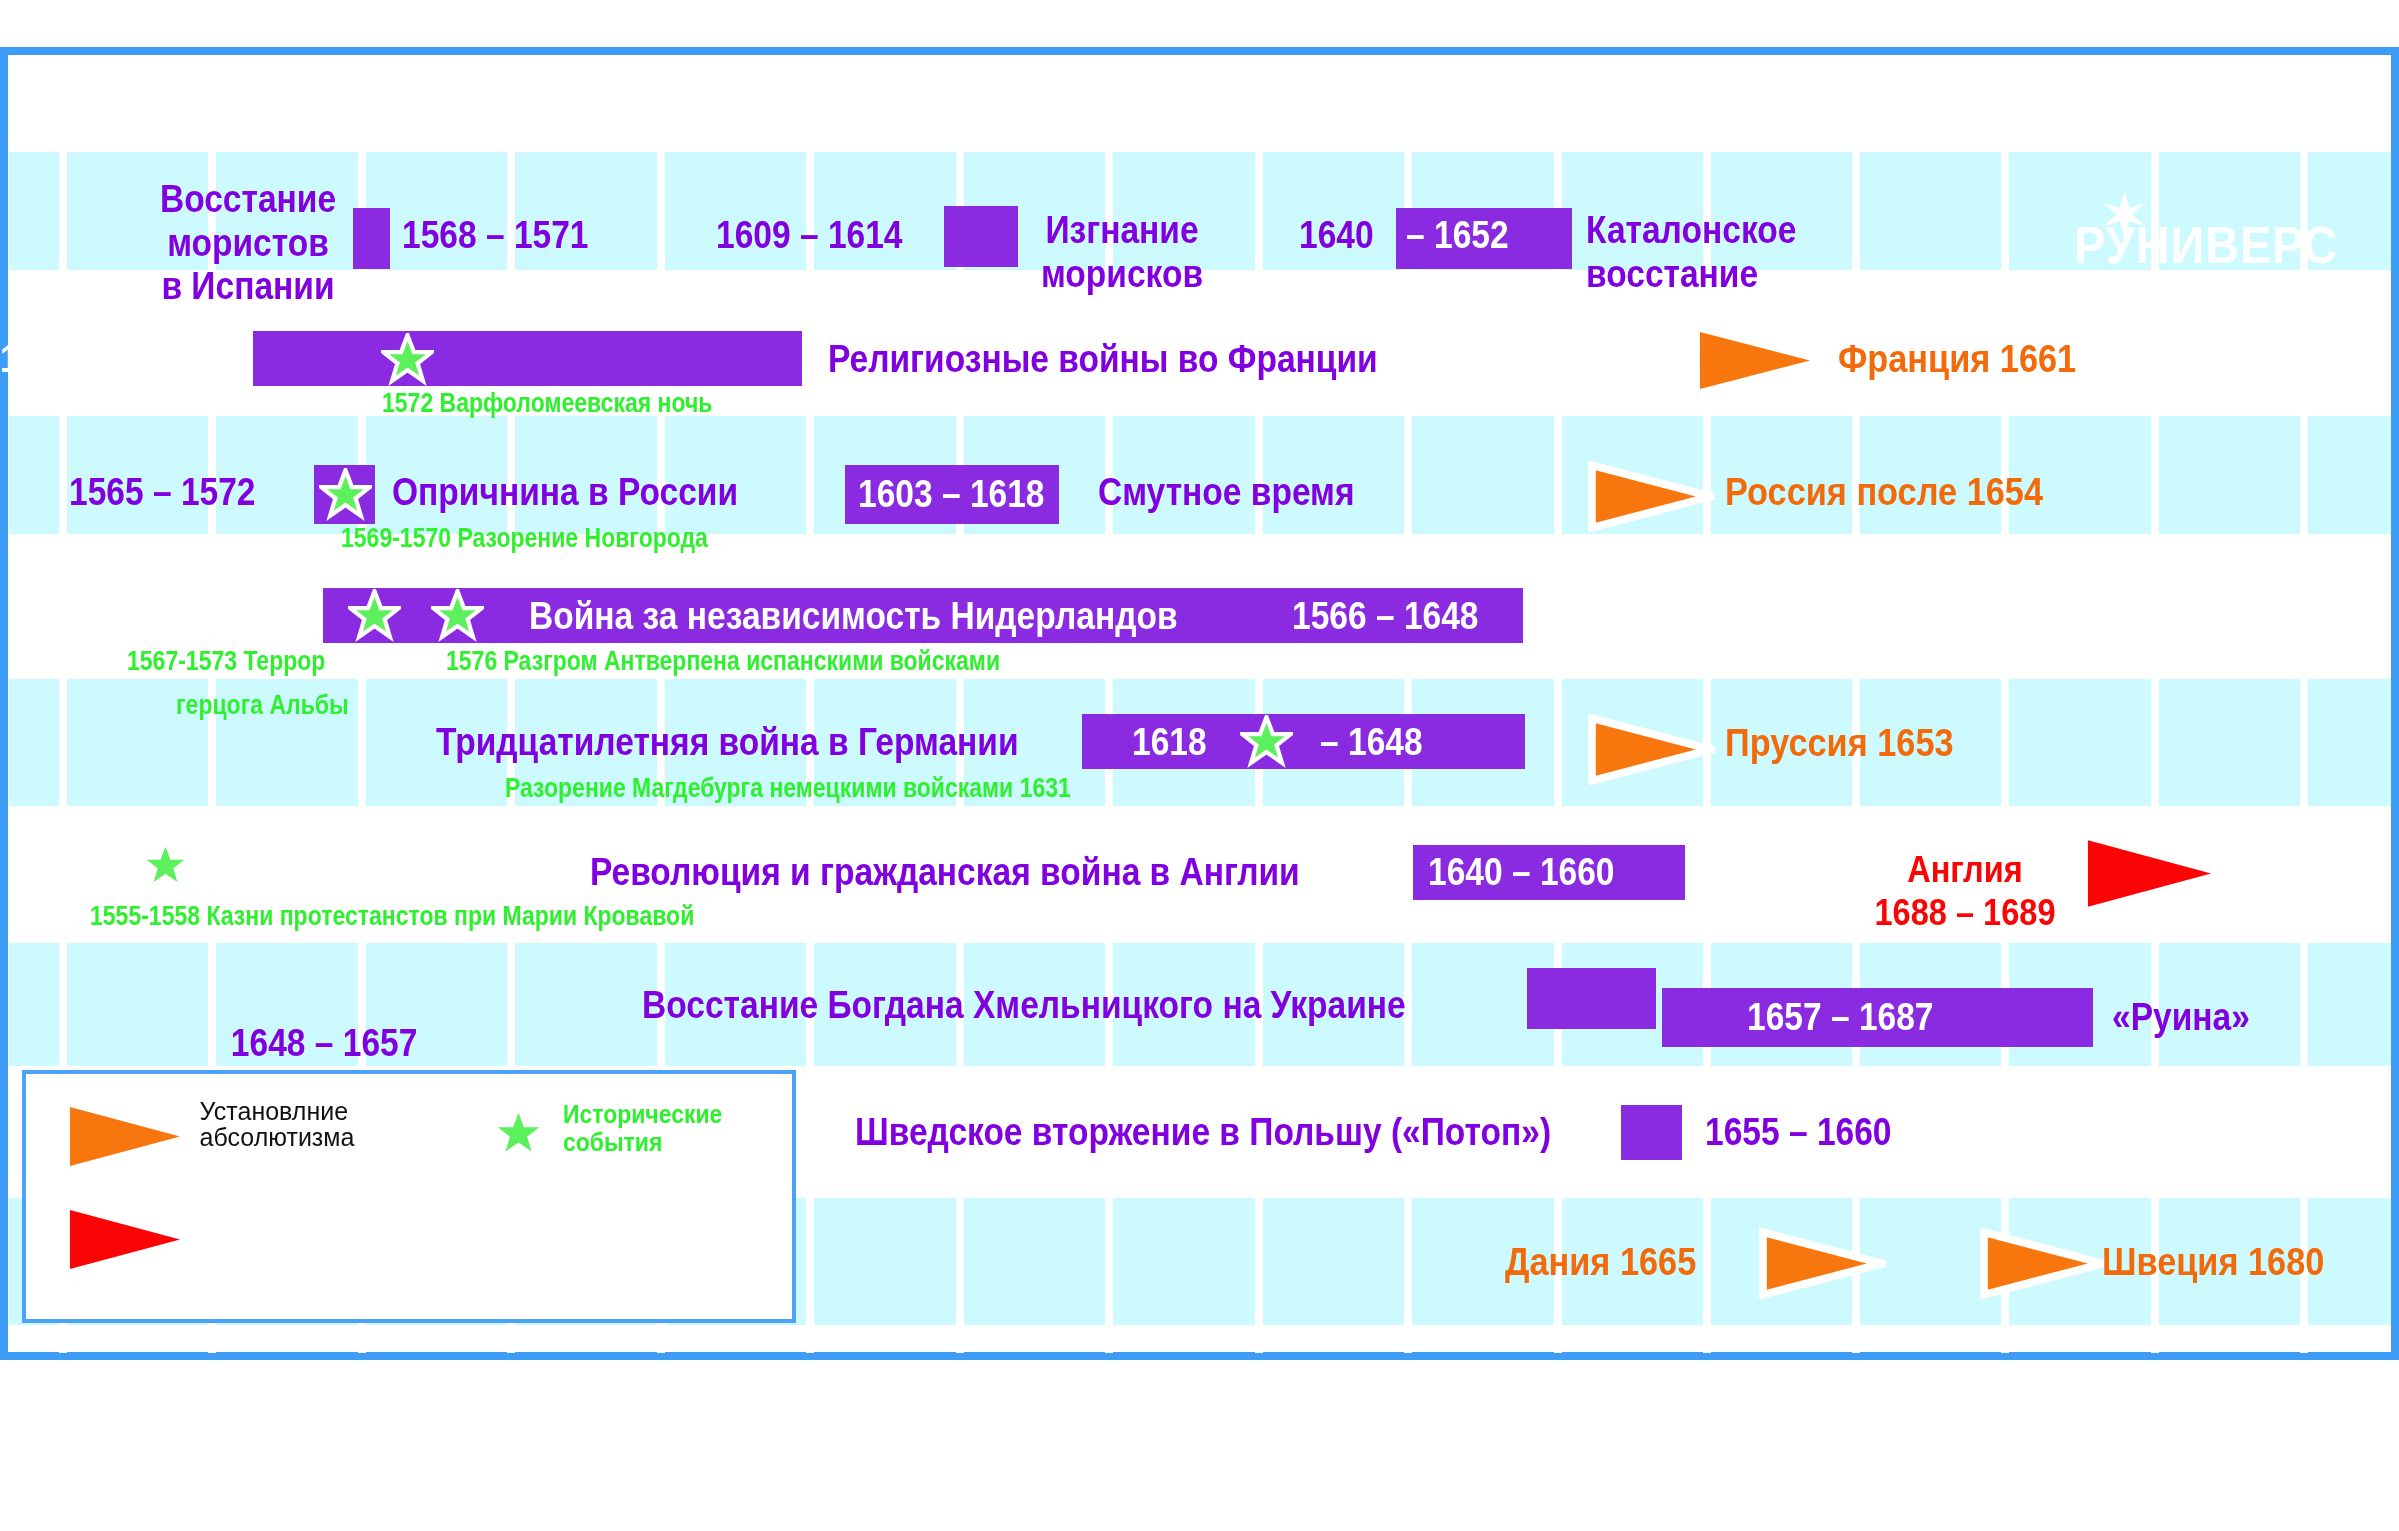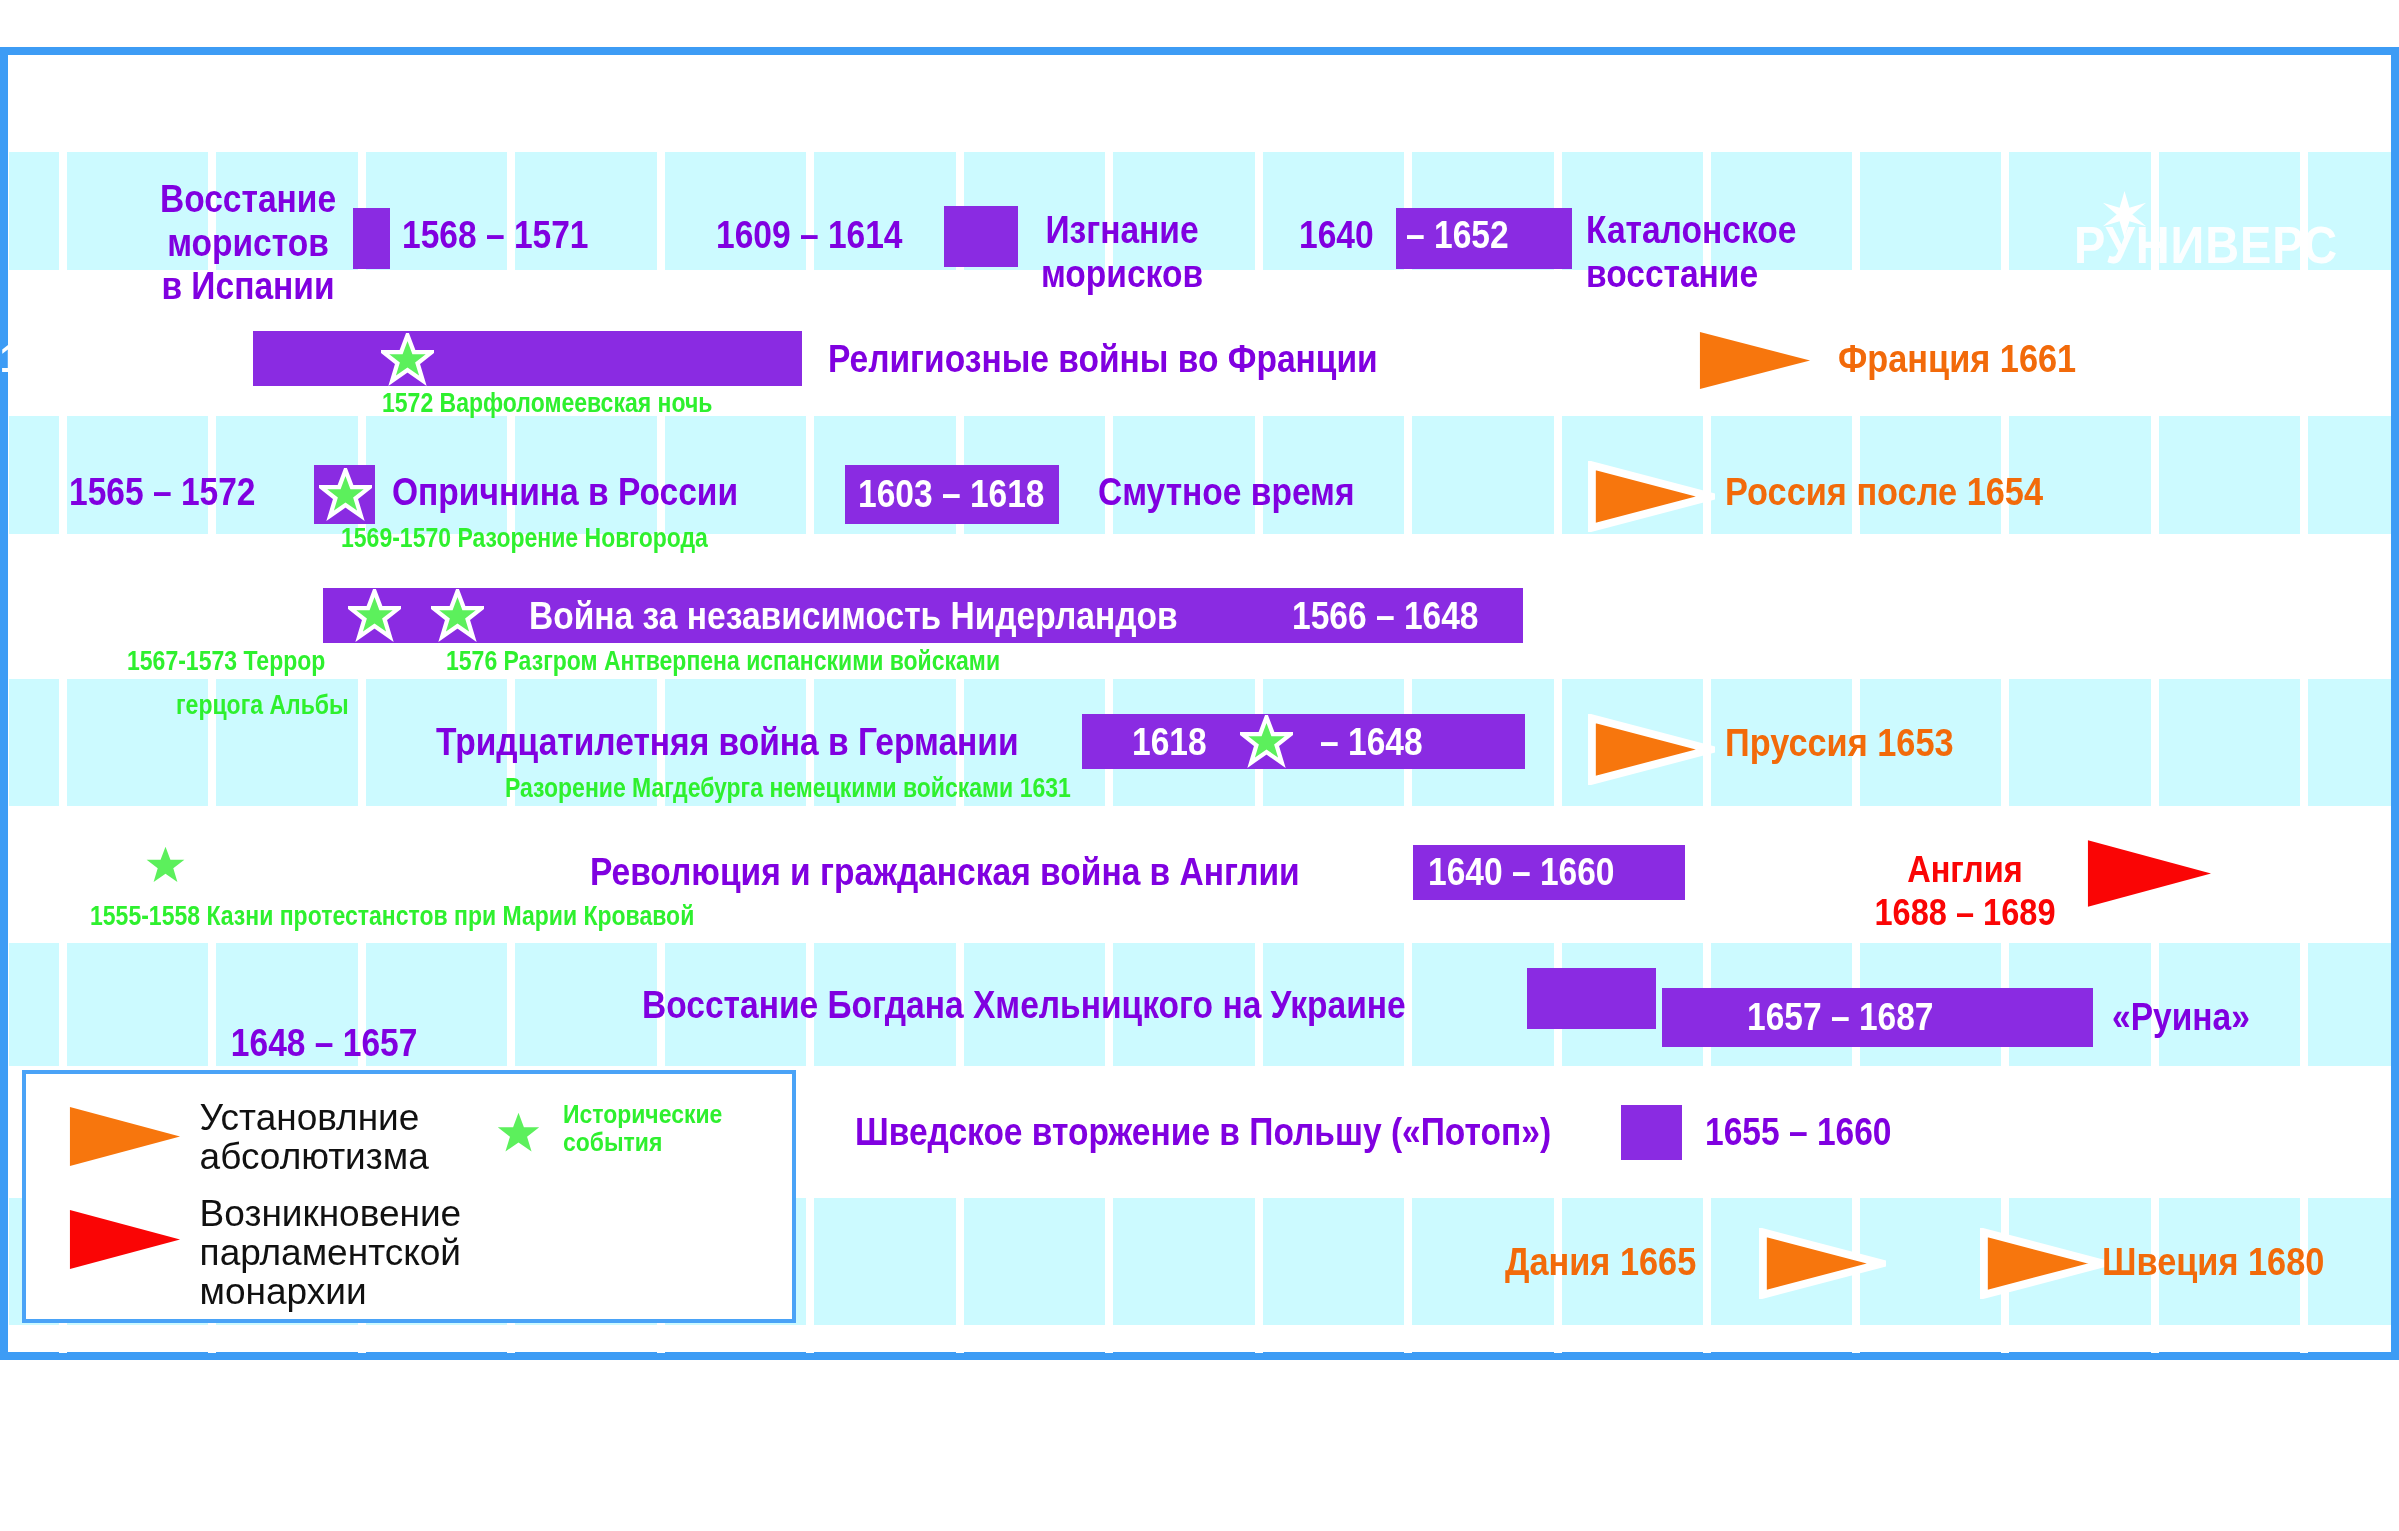--- a/index.html
+++ b/index.html
@@ -54,21 +54,21 @@
 
   
   .star{position:absolute;display:block;}
 
   
   .arrow{position:absolute;display:block;}
 
   
   .legend{position:absolute;background:#ffffff;border:4.9px solid #4aa3f7;
           box-sizing:border-box;z-index:40;}
-  .leg-text{color:#111111;font-size:37px;line-height:1.06;font-weight:normal;
+  .leg-text{color:#111111;font-size:25px;line-height:1.06;font-weight:normal;
             font-family:"Liberation Sans",sans-serif;}
   .leg-text-green{color:#2ef02e;font-size:25.5px;line-height:1.08;font-weight:bold;
             font-family:"Liberation Sans Narrow","Liberation Sans",sans-serif;
             transform:scaleX(0.9);transform-origin:left center;}
 
   
   .wm{position:absolute;color:#ffffff;font-weight:bold;font-size:51px;
       letter-spacing:1px;opacity:.95;
       font-family:"Liberation Sans Narrow","Liberation Sans",sans-serif;
       transform:scaleX(0.92);transform-origin:left center;}
@@ -275,25 +275,20 @@
       <path d="M3 4 L115 34 L3 64 Z" fill="#f7760d"></path>
     </svg>
     <div style="position:absolute;left:174px;top:23.5px;">
       <div class="leg-text">Установлние</div>
       <div class="leg-text">абсолютизма</div>
     </div>
 
     <svg style="position:absolute;left:41px;top:132px;" width="116" height="65" viewBox="0 0 118 66">
       <path d="M3 4 L115 34 L3 64 Z" fill="#fa0505"></path>
     </svg>
-    <div style="position:absolute;left:174px;top:120px;">
-      <div class="leg-text">Возникновение</div>
-      <div class="leg-text">парламентской</div>
-      <div class="leg-text">монархии</div>
-    </div>
 
     <svg style="position:absolute;left:470px;top:37px;" width="45" height="45" viewBox="0 0 50 50">
       <path d="M25 2 L31 18 L48 18 L34.5 28.5 L39.5 45 L25 35 L10.5 45 L15.5 28.5 L2 18 L19 18 Z" fill="#5cf05c"></path>
     </svg>
     <div style="position:absolute;left:537px;top:27.4px;">
       <div class="leg-text-green">Исторические</div>
       <div class="leg-text-green">события</div>
     </div>
   </div>
 

